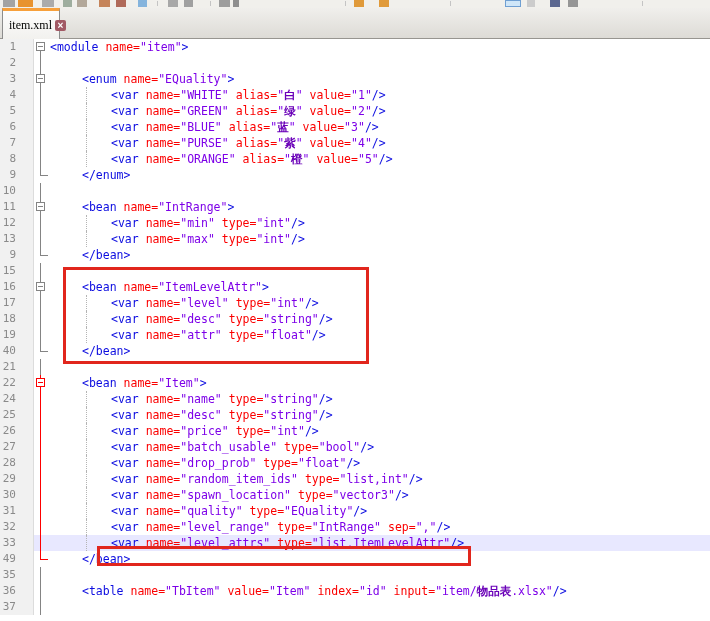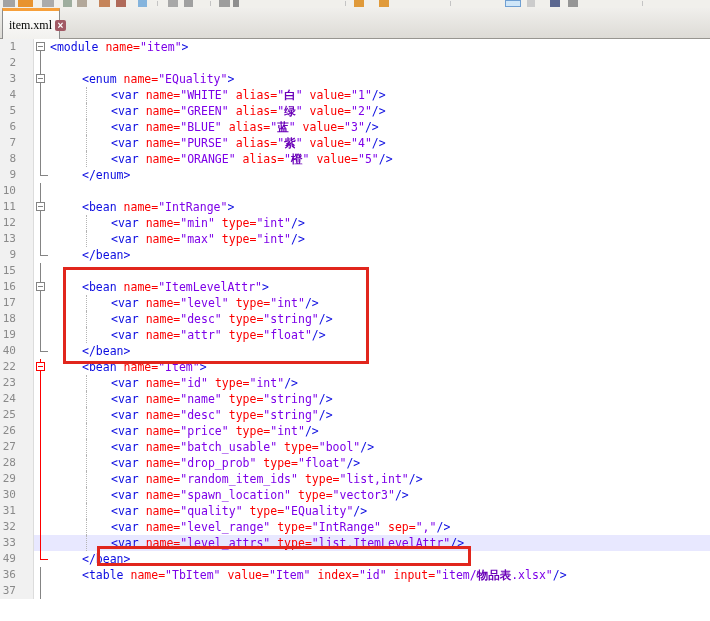--- a/index.html
+++ b/index.html
@@ -110,32 +110,33 @@
       <div class="row"><span class="ln">11</span><span class="fold"><i class="fv" style="top: 0px; bottom: 0px; background: rgb(132, 132, 132);"></i><i class="fbox" style="border-color: rgb(132, 132, 132);"><i style="background: rgb(132, 132, 132);"></i></i></span><span class="txt ind1"><span class="tk-t">&lt;bean </span><span class="tk-a">name=</span><span class="tk-s">"IntRange"</span><span class="tk-t">&gt;</span></span></div>
       <div class="row"><span class="ln">12</span><span class="fold"><i class="fv" style="top: 0px; bottom: 0px; background: rgb(132, 132, 132);"></i></span><span class="txt ind2"><i class="guide"></i><span class="tk-t">&lt;var </span><span class="tk-a">name=</span><span class="tk-s">"min"</span><span class="tk-a"> type=</span><span class="tk-s">"int"</span><span class="tk-t">/&gt;</span></span></div>
       <div class="row"><span class="ln">13</span><span class="fold"><i class="fv" style="top: 0px; bottom: 0px; background: rgb(132, 132, 132);"></i></span><span class="txt ind2"><i class="guide"></i><span class="tk-t">&lt;var </span><span class="tk-a">name=</span><span class="tk-s">"max"</span><span class="tk-a"> type=</span><span class="tk-s">"int"</span><span class="tk-t">/&gt;</span></span></div>
       <div class="row"><span class="ln">9</span><span class="fold"><i class="fv" style="top: 0px; height: 9px; background: rgb(132, 132, 132);"></i><i class="fh" style="background: rgb(132, 132, 132);"></i></span><span class="txt ind1"><span class="tk-t">&lt;/bean&gt;</span></span></div>
       <div class="row"><span class="ln">15</span><span class="fold"><i class="fv" style="top: 0px; bottom: 0px; background: rgb(132, 132, 132);"></i></span><span class="txt ind0"></span></div>
       <div class="row"><span class="ln">16</span><span class="fold"><i class="fv" style="top: 0px; bottom: 0px; background: rgb(132, 132, 132);"></i><i class="fbox" style="border-color: rgb(132, 132, 132);"><i style="background: rgb(132, 132, 132);"></i></i></span><span class="txt ind1"><span class="tk-t">&lt;bean </span><span class="tk-a">name=</span><span class="tk-s">"ItemLevelAttr"</span><span class="tk-t">&gt;</span></span></div>
       <div class="row"><span class="ln">17</span><span class="fold"><i class="fv" style="top: 0px; bottom: 0px; background: rgb(132, 132, 132);"></i></span><span class="txt ind2"><i class="guide"></i><span class="tk-t">&lt;var </span><span class="tk-a">name=</span><span class="tk-s">"level"</span><span class="tk-a"> type=</span><span class="tk-s">"int"</span><span class="tk-t">/&gt;</span></span></div>
       <div class="row"><span class="ln">18</span><span class="fold"><i class="fv" style="top: 0px; bottom: 0px; background: rgb(132, 132, 132);"></i></span><span class="txt ind2"><i class="guide"></i><span class="tk-t">&lt;var </span><span class="tk-a">name=</span><span class="tk-s">"desc"</span><span class="tk-a"> type=</span><span class="tk-s">"string"</span><span class="tk-t">/&gt;</span></span></div>
       <div class="row"><span class="ln">19</span><span class="fold"><i class="fv" style="top: 0px; bottom: 0px; background: rgb(132, 132, 132);"></i></span><span class="txt ind2"><i class="guide"></i><span class="tk-t">&lt;var </span><span class="tk-a">name=</span><span class="tk-s">"attr"</span><span class="tk-a"> type=</span><span class="tk-s">"float"</span><span class="tk-t">/&gt;</span></span></div>
       <div class="row"><span class="ln">40</span><span class="fold"><i class="fv" style="top: 0px; height: 9px; background: rgb(132, 132, 132);"></i><i class="fh" style="background: rgb(132, 132, 132);"></i></span><span class="txt ind1"><span class="tk-t">&lt;/bean&gt;</span></span></div>
+      <div class="row"><span class="ln">21</span><span class="fold"><i class="fv" style="top: 0px; bottom: 0px; background: rgb(132, 132, 132);"></i></span><span class="txt ind0"></span></div>
       <div class="row"><span class="ln">22</span><span class="fold"><i class="fv" style="top: 0px; bottom: 0px; background: rgb(253, 0, 0);"></i><i class="fbox" style="border-color: rgb(253, 0, 0);"><i style="background: rgb(253, 0, 0);"></i></i></span><span class="txt ind1"><span class="tk-t">&lt;bean </span><span class="tk-a">name=</span><span class="tk-s">"Item"</span><span class="tk-t">&gt;</span></span></div>
-      <div class="row"><span class="ln">23</span><span class="fold"><i class="fv" style="top: 0px; bottom: 0px; background: rgb(253, 0, 0);"></i></span><span class="txt ind2"><i class="guide"></i><span class="tk-t">&lt;var </span><span class="tk-a">name=</span><span class="tk-s">"id"</span><span class="tk-a"> type=</span><span class="tk-s">"int"</span><span class="tk-t">/&gt;</span></span></div>
       <div class="row"><span class="ln">24</span><span class="fold"><i class="fv" style="top: 0px; bottom: 0px; background: rgb(253, 0, 0);"></i></span><span class="txt ind2"><i class="guide"></i><span class="tk-t">&lt;var </span><span class="tk-a">name=</span><span class="tk-s">"name"</span><span class="tk-a"> type=</span><span class="tk-s">"string"</span><span class="tk-t">/&gt;</span></span></div>
       <div class="row"><span class="ln">25</span><span class="fold"><i class="fv" style="top: 0px; bottom: 0px; background: rgb(253, 0, 0);"></i></span><span class="txt ind2"><i class="guide"></i><span class="tk-t">&lt;var </span><span class="tk-a">name=</span><span class="tk-s">"desc"</span><span class="tk-a"> type=</span><span class="tk-s">"string"</span><span class="tk-t">/&gt;</span></span></div>
       <div class="row"><span class="ln">26</span><span class="fold"><i class="fv" style="top: 0px; bottom: 0px; background: rgb(253, 0, 0);"></i></span><span class="txt ind2"><i class="guide"></i><span class="tk-t">&lt;var </span><span class="tk-a">name=</span><span class="tk-s">"price"</span><span class="tk-a"> type=</span><span class="tk-s">"int"</span><span class="tk-t">/&gt;</span></span></div>
       <div class="row"><span class="ln">27</span><span class="fold"><i class="fv" style="top: 0px; bottom: 0px; background: rgb(253, 0, 0);"></i></span><span class="txt ind2"><i class="guide"></i><span class="tk-t">&lt;var </span><span class="tk-a">name=</span><span class="tk-s">"batch_usable"</span><span class="tk-a"> type=</span><span class="tk-s">"bool"</span><span class="tk-t">/&gt;</span></span></div>
       <div class="row"><span class="ln">28</span><span class="fold"><i class="fv" style="top: 0px; bottom: 0px; background: rgb(253, 0, 0);"></i></span><span class="txt ind2"><i class="guide"></i><span class="tk-t">&lt;var </span><span class="tk-a">name=</span><span class="tk-s">"drop_prob"</span><span class="tk-a"> type=</span><span class="tk-s">"float"</span><span class="tk-t">/&gt;</span></span></div>
       <div class="row"><span class="ln">29</span><span class="fold"><i class="fv" style="top: 0px; bottom: 0px; background: rgb(253, 0, 0);"></i></span><span class="txt ind2"><i class="guide"></i><span class="tk-t">&lt;var </span><span class="tk-a">name=</span><span class="tk-s">"random_item_ids"</span><span class="tk-a"> type=</span><span class="tk-s">"list,int"</span><span class="tk-t">/&gt;</span></span></div>
       <div class="row"><span class="ln">30</span><span class="fold"><i class="fv" style="top: 0px; bottom: 0px; background: rgb(253, 0, 0);"></i></span><span class="txt ind2"><i class="guide"></i><span class="tk-t">&lt;var </span><span class="tk-a">name=</span><span class="tk-s">"spawn_location"</span><span class="tk-a"> type=</span><span class="tk-s">"vector3"</span><span class="tk-t">/&gt;</span></span></div>
       <div class="row"><span class="ln">31</span><span class="fold"><i class="fv" style="top: 0px; bottom: 0px; background: rgb(253, 0, 0);"></i></span><span class="txt ind2"><i class="guide"></i><span class="tk-t">&lt;var </span><span class="tk-a">name=</span><span class="tk-s">"quality"</span><span class="tk-a"> type=</span><span class="tk-s">"EQuality"</span><span class="tk-t">/&gt;</span></span></div>
       <div class="row"><span class="ln">32</span><span class="fold"><i class="fv" style="top: 0px; bottom: 0px; background: rgb(253, 0, 0);"></i></span><span class="txt ind2"><i class="guide"></i><span class="tk-t">&lt;var </span><span class="tk-a">name=</span><span class="tk-s">"level_range"</span><span class="tk-a"> type=</span><span class="tk-s">"IntRange"</span><span class="tk-a"> sep=</span><span class="tk-s">","</span><span class="tk-t">/&gt;</span></span></div>
       <div class="row hl"><span class="ln">33</span><span class="fold"><i class="fv" style="top: 0px; bottom: 0px; background: rgb(253, 0, 0);"></i></span><span class="txt ind2"><i class="guide"></i><span class="tk-t">&lt;var </span><span class="tk-a">name=</span><span class="tk-s">"level_attrs"</span><span class="tk-a"> type=</span><span class="tk-s">"list,ItemLevelAttr"</span><span class="tk-t">/&gt;</span></span></div>
       <div class="row"><span class="ln">49</span><span class="fold"><i class="fv" style="top: 0px; height: 9px; background: rgb(253, 0, 0);"></i><i class="fh" style="background: rgb(253, 0, 0);"></i></span><span class="txt ind1"><span class="tk-t">&lt;/bean&gt;</span></span></div>
+      <div class="row"><span class="ln">35</span><span class="fold"><i class="fv" style="top: 0px; bottom: 0px; background: rgb(132, 132, 132);"></i></span><span class="txt ind0"></span></div>
       <div class="row"><span class="ln">36</span><span class="fold"><i class="fv" style="top: 0px; bottom: 0px; background: rgb(132, 132, 132);"></i></span><span class="txt ind1"><span class="tk-t">&lt;table </span><span class="tk-a">name=</span><span class="tk-s">"TbItem"</span><span class="tk-a"> value=</span><span class="tk-s">"Item"</span><span class="tk-a"> index=</span><span class="tk-s">"id"</span><span class="tk-a"> input=</span><span class="tk-s">"item/</span><span class="tk-c">物品表</span><span class="tk-s">.xlsx"</span><span class="tk-t">/&gt;</span></span></div>
       <div class="row"><span class="ln">37</span><span class="fold"><i class="fv" style="top: 0px; bottom: 0px; background: rgb(132, 132, 132);"></i></span><span class="txt ind0"></span></div>
     </div>
 
 <div class="ann" style="left: 63px; top: 267px; width: 306px; height: 97px;"></div>
     <div class="ann" style="left: 97px; top: 546px; width: 374px; height: 20px;"></div>
   </div>
 
 </body></html>

